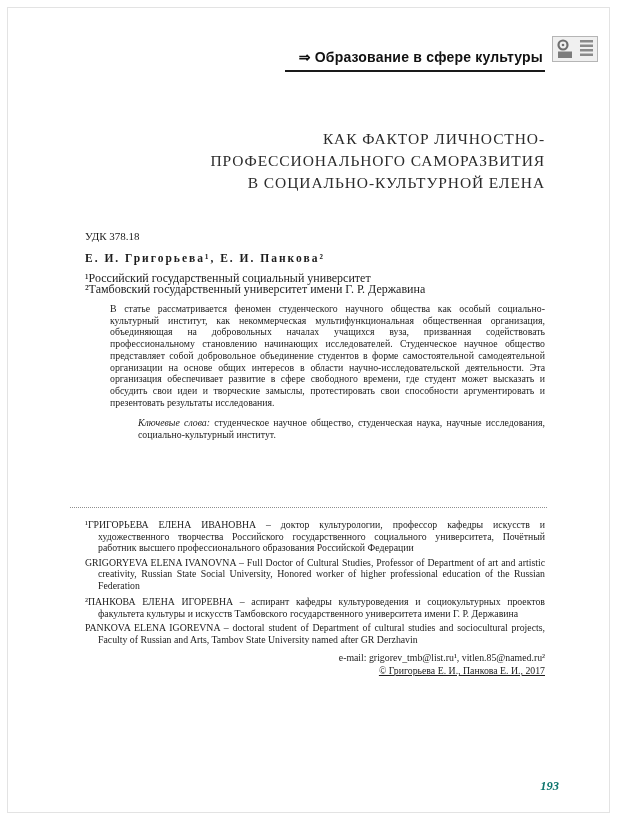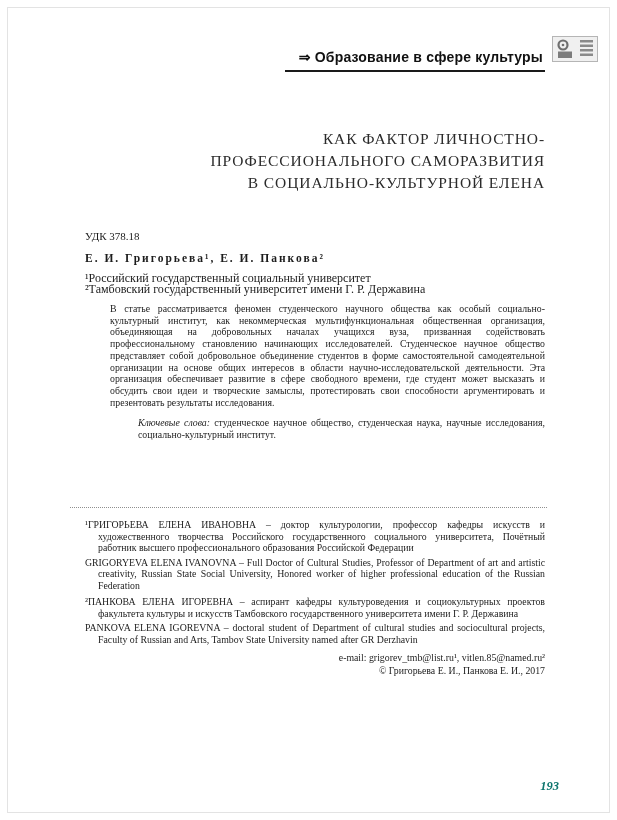--- a/index.html
+++ b/index.html
@@ -60,21 +60,21 @@
     border-top:1px dotted #8f8f8f; height:0;
   }
   
   .footnotes { position:absolute; top:519px; left:85px; right:72px; }
   .bio {
     font-size:9.8px; line-height:11.5px; text-align:justify;
     padding-left:13px; text-indent:-13px; margin-bottom:3px; color:#1c1c1c;
   }
   .bio.en { margin-bottom:5px; }
   .email-line { margin-top:6px; text-align:right; font-size:9.8px; line-height:13px; }
-  .copyright-line { text-align:right; font-size:9.8px; line-height:13px; }
+  .copyright-line { text-align:right; font-size:9.8px; line-height:13px;text-decoration:underline; }
   
   .page-number {
     position:absolute; right:58px; bottom:26px;
     font-size:12.5px; font-weight:bold; font-style:italic; color:#0f766e;
   }
 </style>
 </head>
 <body>
 
 <div class="page">

